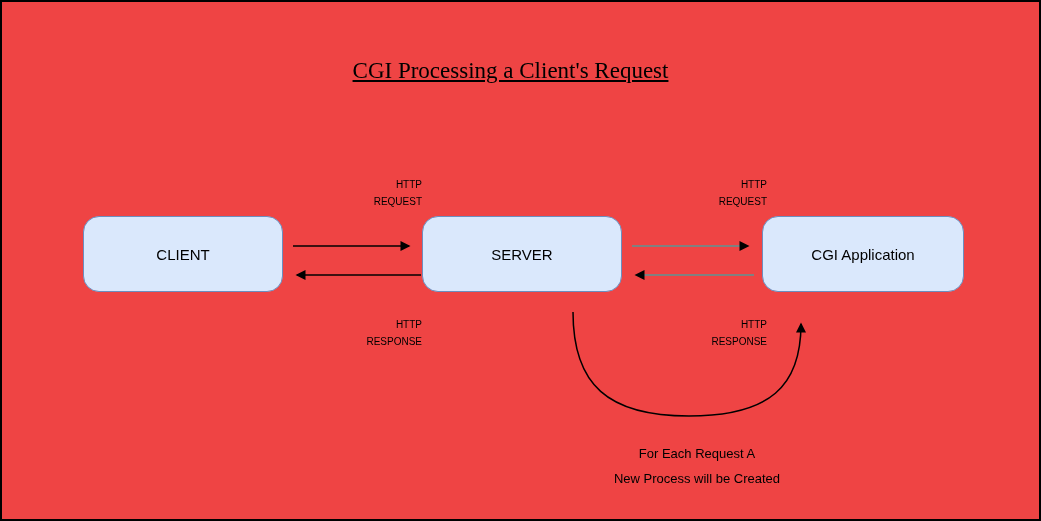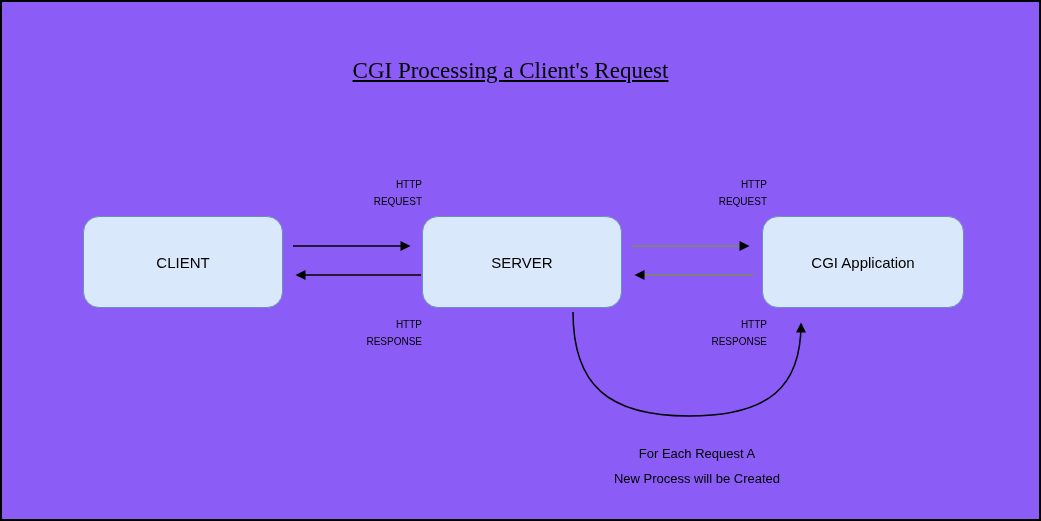--- a/index.html
+++ b/index.html
@@ -7,39 +7,39 @@
     padding: 0;
     background: #ffffff;
     font-family: "Liberation Sans", sans-serif;
   }
   #canvas {
     position: relative;
     width: 1041px;
     height: 521px;
     box-sizing: border-box;
     border: 2px solid #000000;
-    background: #8b5cf6;
+    background: #ef4444;
     overflow: hidden;
   }
   .diagram-title {
     position: absolute;
     top: 56px;
     left: 0;
     right: 20px;
     text-align: center;
     font-family: "Liberation Serif", serif;
     font-size: 23px;
     color: #000000;
     text-decoration: underline;
   }
   .node {
     position: absolute;
     box-sizing: border-box;
     width: 200px;
-    height: 92px;
+    height: 76px;
     background: #dae8fc;
     border: 1px solid #6c8ebf;
     border-radius: 16px;
     display: flex;
     align-items: center;
     justify-content: center;
     font-size: 15px;
     color: #000000;
   }
   #node-client { left: 81px;  top: 214px; }

